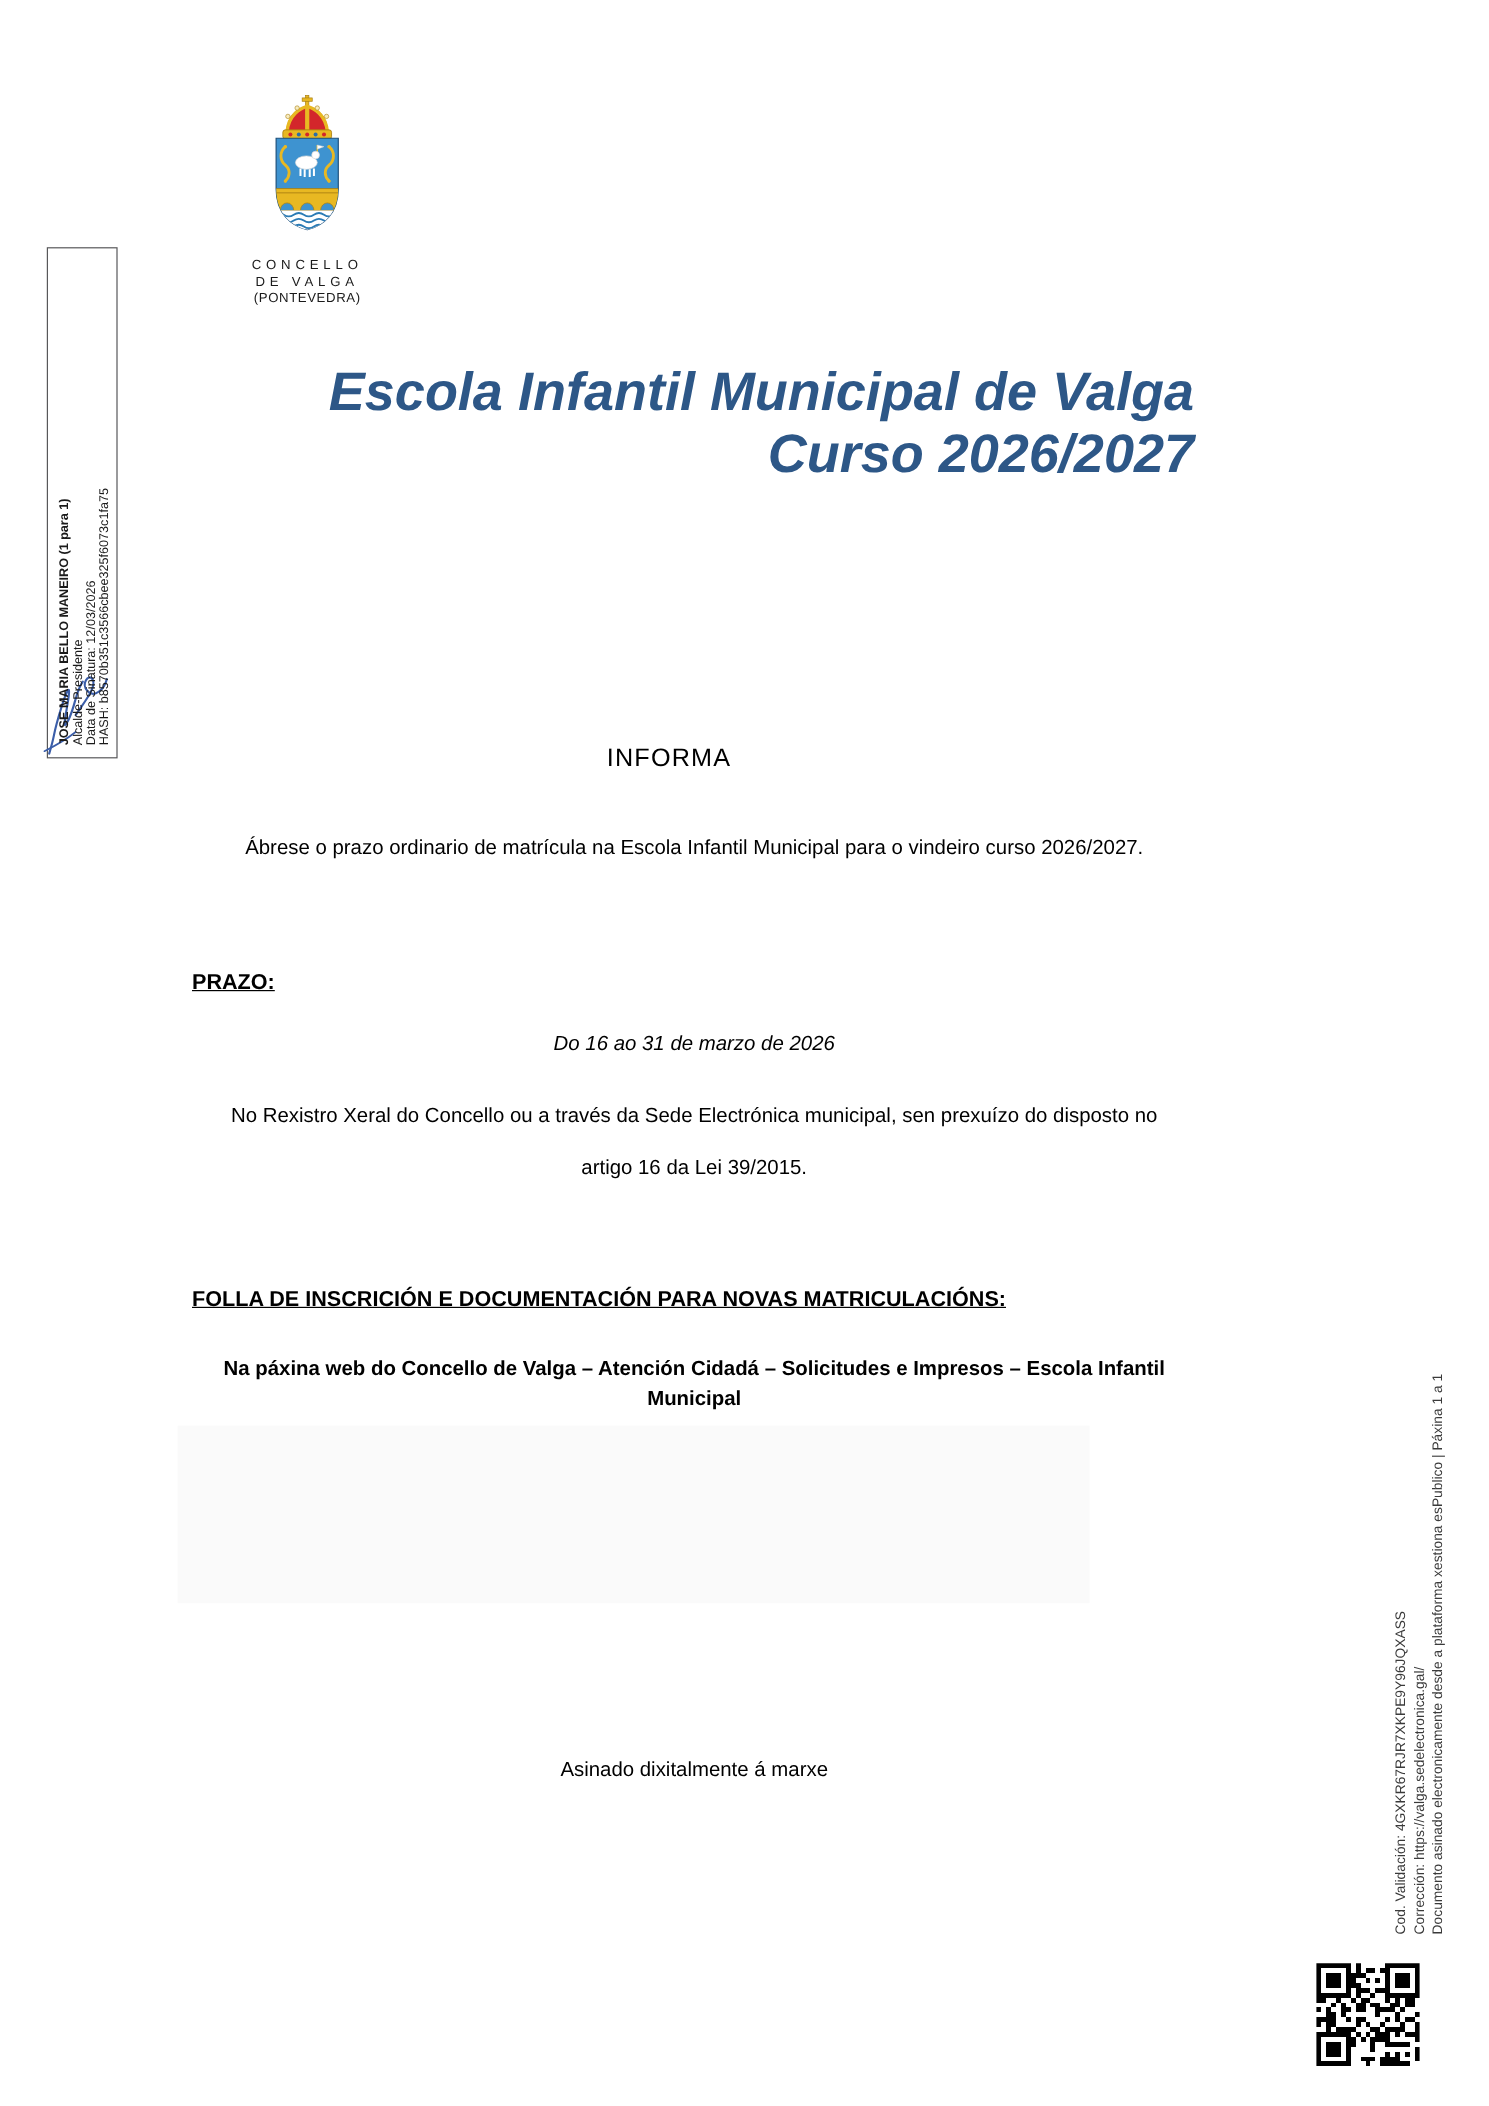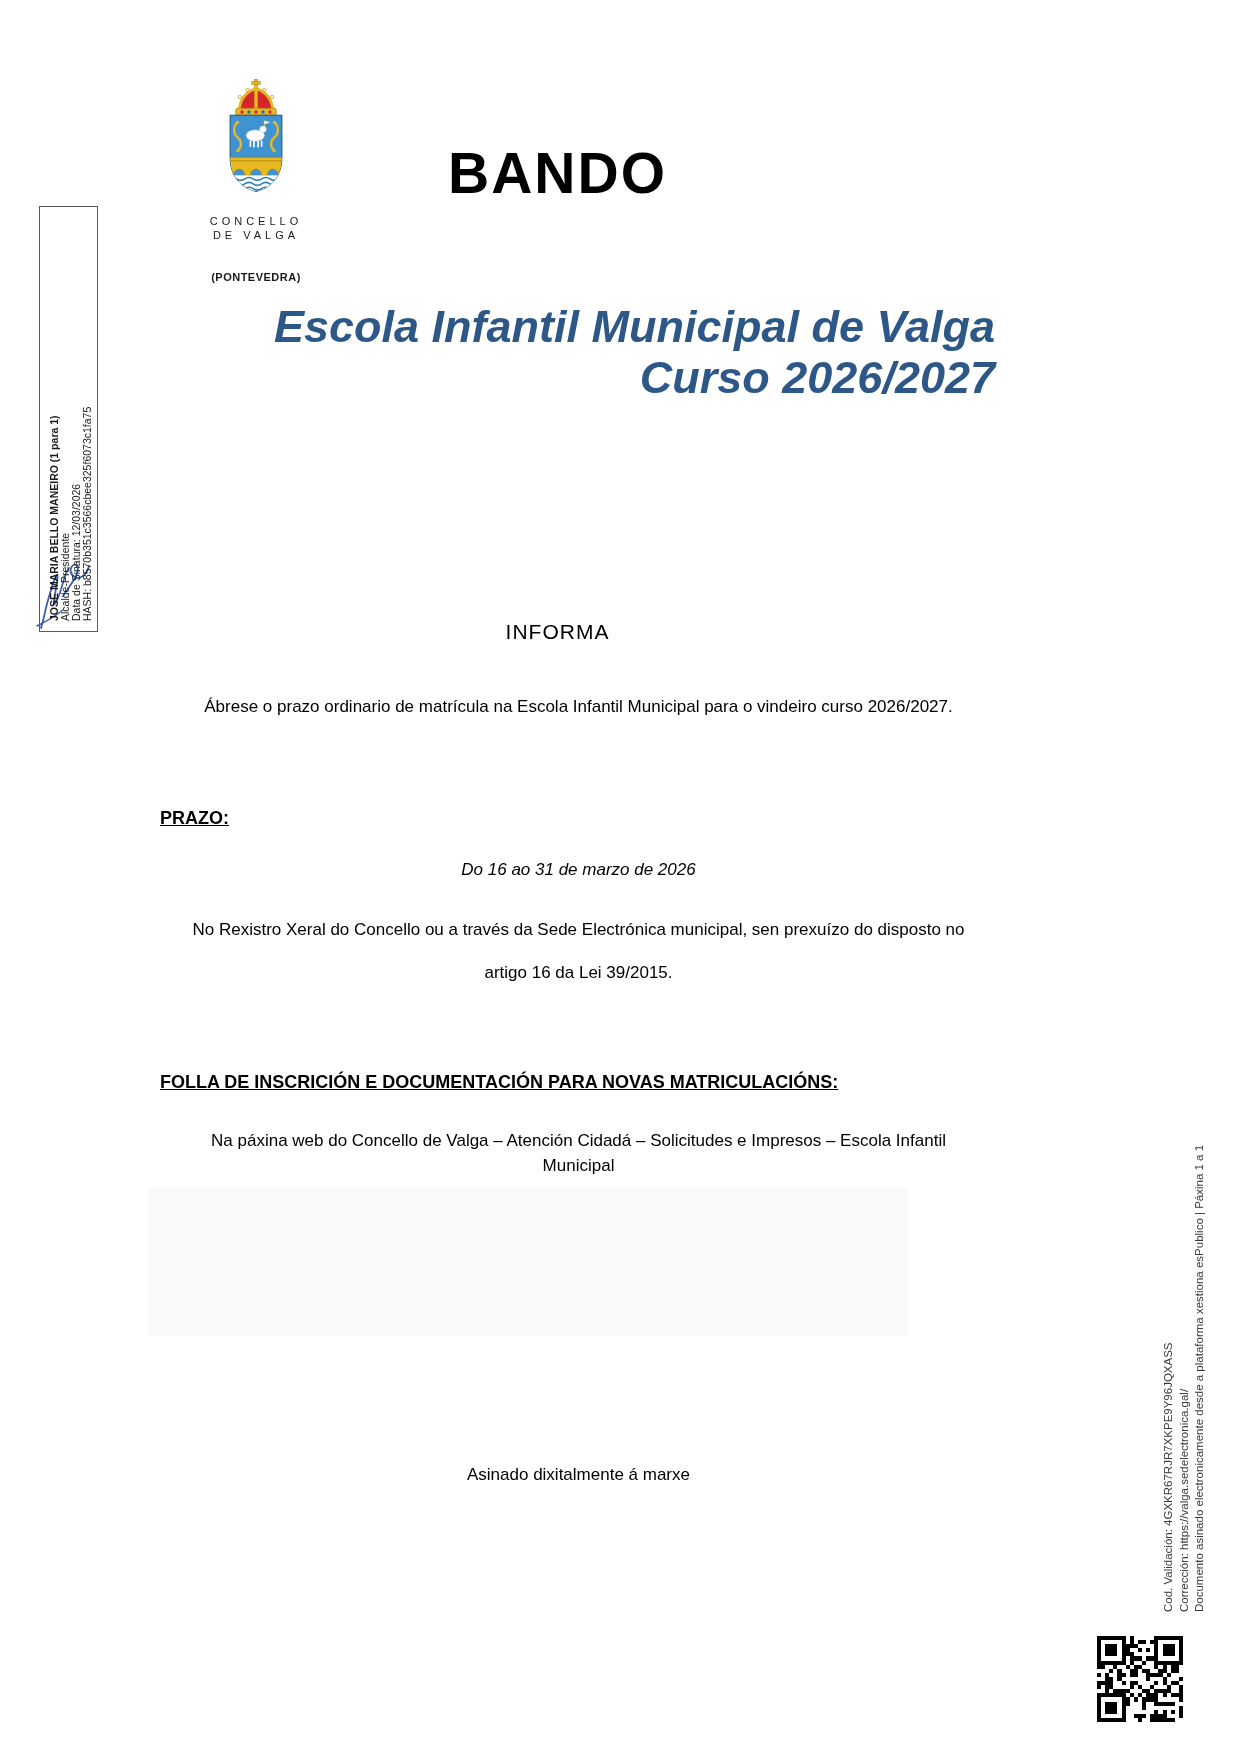--- a/index.html
+++ b/index.html
@@ -6,21 +6,21 @@
   html,body { background:#ffffff; }
   body { font-family:"Liberation Sans", sans-serif; color:#111; }
   .page {
     position:relative; width:1241px; height:1755px; background:#ffffff;
     overflow:hidden; margin:0 auto;
   }
   
   .coat { position:absolute; left:221px; top:78px; width:70px; height:122px; }
   .org-lines { position:absolute; left:166px; top:214px; width:180px; text-align:center; color:#1a1a1a; }
   .org-l1, .org-l2 { font-size:11px; font-weight:normal; letter-spacing:4px; line-height:14px; }
-  .org-l3 { font-size:11px; font-weight:bold; letter-spacing:0.5px; line-height:14px;margin-top:28px; }
+  .org-l3 { font-size:11px; font-weight:normal; letter-spacing:0.5px; line-height:14px; }
   .bando-title {
     position:absolute; left:160px; top:143px; width:795px; text-align:center;
     font-size:57px; font-weight:800; letter-spacing:2px; color:#000; line-height:60px;
   }
   
   .main-heading {
     position:absolute; left:120px; top:301px; width:875px; text-align:right;
     font-style:italic; font-weight:bold; font-size:45px; line-height:51px; color:#2d5787;
   }
   .issuer-line {
@@ -33,21 +33,21 @@
   }
   
   .para { position:absolute; left:176px; width:805px; font-size:17px; color:#000;text-align:center; }
   .p-intro  { top:697px; }
   .sec-head { position:absolute; left:160px; width:805px; font-size:18px; font-weight:bold;
               text-decoration:underline; color:#000; }
   .h-prazo  { top:808px; }
   .p-dates  { top:860px;font-style:italic; }
   .p-prazo-detail { top:908px; line-height:43px; }
   .h-folla  { top:1072px; }
-  .p-folla-detail { top:1128px; line-height:25px; }
+  .p-folla-detail { top:1128px; line-height:25px;font-weight:bold; }
   .p-signed { top:1465px; }
   .redacted {
     position:absolute; left:148px; top:1188px; width:760px; height:148px;
     background:#fafafa;
   }
   
   .sign-box {
     position:absolute; left:39px; top:206px; width:59px; height:426px;
     border:1px solid #58585a; background:#fff;
   }
@@ -137,21 +137,20 @@
       </g>
     </g>
   </svg>
 
   <div class="org-lines">
     <div class="org-l1">CONCELLO</div>
     <div class="org-l2">DE VALGA</div>
     <div class="org-l3">(PONTEVEDRA)</div>
   </div>
 
-  <div class="bando-title">BANDO</div>
 
   <div class="main-heading">
     <div>Escola Infantil Municipal de Valga</div>
     <div>Curso 2026/2027</div>
   </div>
 
 
   <div class="informa">INFORMA</div>
 
   <div class="para p-intro">Ábrese o prazo ordinario de matrícula na Escola Infantil Municipal para o vindeiro curso 2026/2027.</div>

